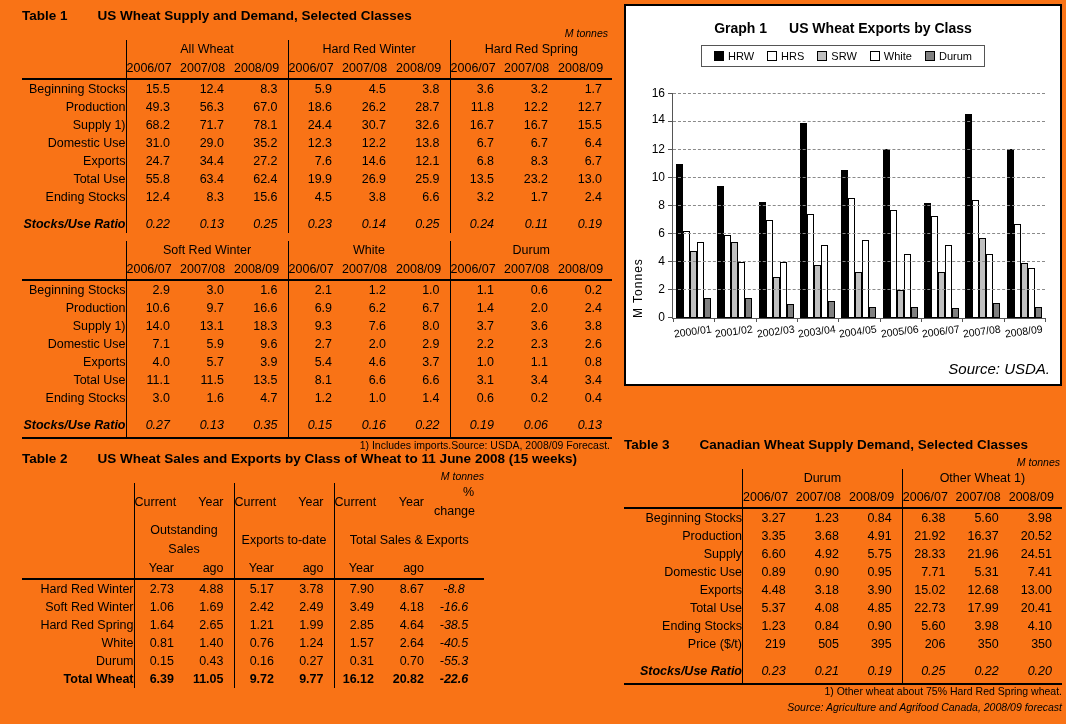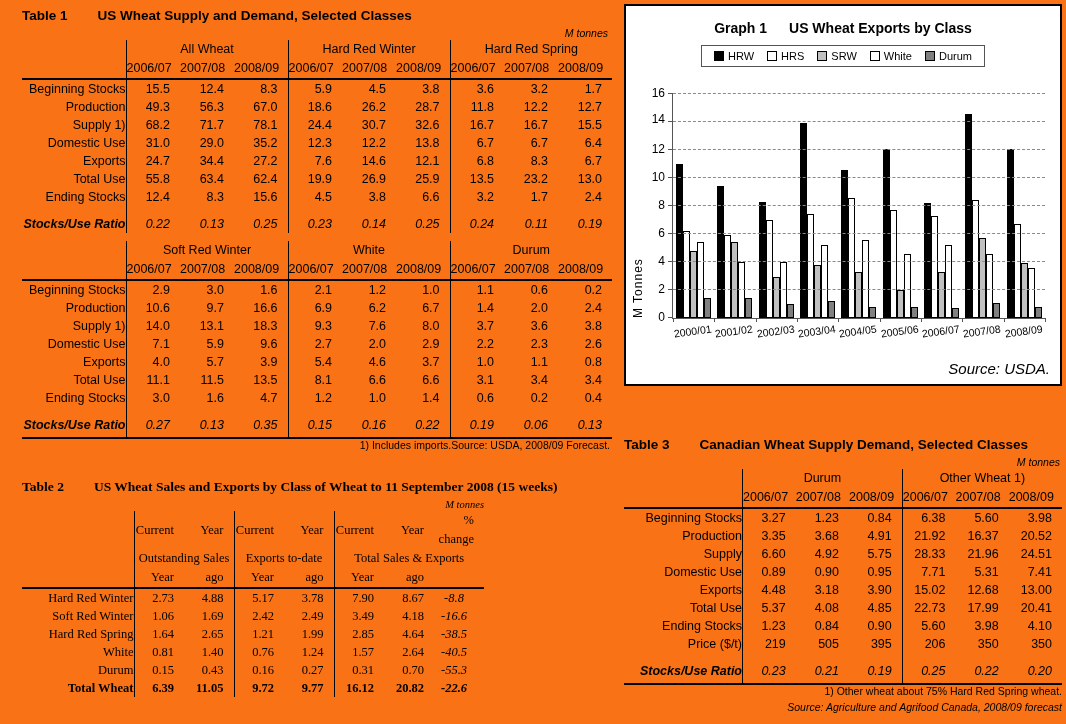--- a/index.html
+++ b/index.html
@@ -20,21 +20,21 @@
   .gb{border-left:1px solid #000;}
   tr.heavy th{border-bottom:2px solid #000;}
   tr.ratio td{font-style:italic;padding-top:9px;}
   tr.ratio td.lbl{font-weight:bold;}
   tr.total td{font-weight:bold;}
   td.it{font-style:italic;text-align:center;}
   table.endcap tbody tr:last-child td{border-bottom:2px solid #000;padding-bottom:3px;}
   .blockB{margin-top:8px;}
   .footrow{display:flex;justify-content:flex-end;font-size:10.5px;}
   .srcline{text-align:right;font-style:italic;font-size:10.5px;margin-top:4px;}
-  .t2wrap{margin-top:28px;font-family:Liberation Serif, serif;}
+  .t2wrap{}
   .t2wrap table{width:462px;}
 
   
   .chartbox{position:relative;border:2px solid #000;height:378px;background:#fff;}
   .chart-title{display:flex;justify-content:center;gap:22px;font-weight:bold;font-size:14px;margin-top:14px;}
   .legendwrap{text-align:center;margin-top:9px;}
   .legend{display:inline-flex;align-items:center;gap:13px;border:1px solid #555;padding:4px 12px;font-size:11px;}
   .leg-item{display:flex;align-items:center;gap:4px;}
   .swatch{width:10px;height:10px;border:1px solid #000;box-sizing:border-box;display:inline-block;}
   .plot{position:absolute;left:46px;top:88px;width:372px;height:224px;border-left:1px solid #555;border-bottom:1px solid #555;}
@@ -316,21 +316,21 @@
     </table>
 
     <div class="footrow">
       <span>1) Includes imports.</span>
       <span>Source: USDA, 2008/09 Forecast.</span>
     </div>
 
     <div class="t2wrap">
       <div class="sect-title">
         <span>Table 2</span>
-        <span>US Wheat Sales and Exports by Class of Wheat to 11 September 2008 (15 weeks)</span>
+        <span>US Wheat Sales and Exports by Class of Wheat to 11 June 2008 (15 weeks)</span>
       </div>
       <div class="unit-line" style="width:462px">M tonnes</div>
       <table>
         <colgroup>
             <col style="width:112px">
             <col span="7" style="width:50px">
           </colgroup>
         <thead>
           <tr>
             <th class="lbl"></th>

